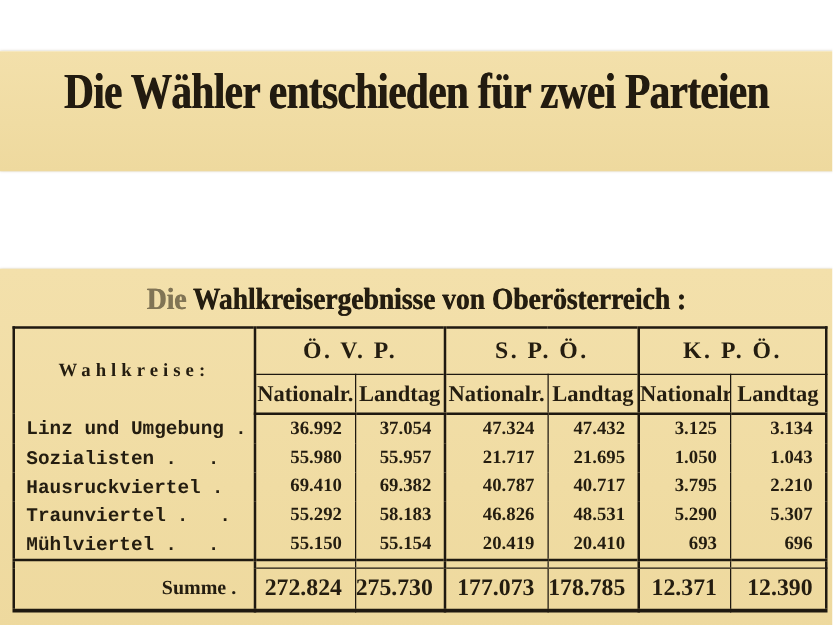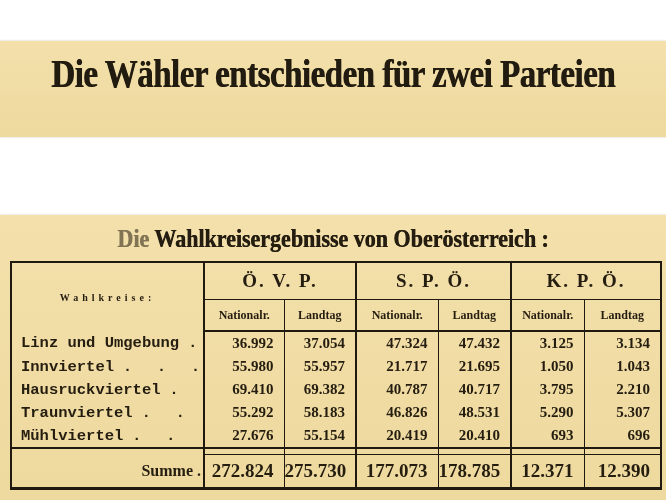--- a/index.html
+++ b/index.html
@@ -69,34 +69,34 @@
     border-bottom-width: 3.5px;
     color: #241d10;
   }
   .results th, .results td {
     padding: 0;
     font-weight: bold;
     overflow: hidden;
     white-space: nowrap;
   }
   th.corner {
-    font-size: 10px;
+    font-size: 15px;
     letter-spacing: 4px;
     vertical-align: middle;
   }
   th.party {
     height: 36px;
     font-size: 19px;
     letter-spacing: 2px;
     text-align: center;
     border-bottom: 1.5px solid #1f1910;
   }
   th.sub {
     height: 30px;
-    font-size: 12px;
+    font-size: 18px;
     text-align: center;
     font-weight: bold;
     border-bottom: 2px solid #1f1910;
   }
   .thickl { border-left: 2px solid #1f1910; }
   .thinl  { border-left: 1.2px solid #1f1910; }
 
   td.rowlabel {
     height: 23px;
     font-size: 15.5px;
@@ -106,21 +106,21 @@
   .dots { margin-left: 9px; letter-spacing: 8px; font-size: 15px; }
   td.num {
     height: 23px;
     font-size: 15px;
     text-align: right;
     padding-right: 10px;
   }
   tr.spacer td { height: 5px; border-top: 2px solid #1f1910; }
   tr.spacer td.num-sp { border-bottom: 1.5px solid #1f1910; }
   tr.summe td { height: 32px; }
-  tr.summe td.rowlabel { text-align: right; padding-right: 2px; font-size: 16px; }
+  tr.summe td.rowlabel { text-align: right; padding-right: 14px; font-size: 16px; }
   tr.summe td.num { font-size: 19px; }
 </style>
 </head>
 <body>
 
 <div>
 
   <section class="clip clip1">
     <h1 class="headline">Die Wähler entschieden für zwei Parteien</h1>
   </section>
@@ -165,21 +165,21 @@
           <td class="num thickl">36.992</td>
           <td class="num thinl">37.054</td>
           <td class="num thickl">47.324</td>
           <td class="num thinl">47.432</td>
           <td class="num thickl">3.125</td>
           <td class="num thinl">3.134</td>
         </tr>
         <tr>
           <td class="rowlabel">
               <span class="cellflex">
-                <span>Innviertel</span>
+                <span>Sozialisten</span>
                 <span class="dots">. . . .</span>
               </span>
             </td>
           <td class="num thickl">55.980</td>
           <td class="num thinl">55.957</td>
           <td class="num thickl">21.717</td>
           <td class="num thinl">21.695</td>
           <td class="num thickl">1.050</td>
           <td class="num thinl">1.043</td>
         </tr>
@@ -211,21 +211,21 @@
           <td class="num thickl">5.290</td>
           <td class="num thinl">5.307</td>
         </tr>
         <tr>
           <td class="rowlabel">
               <span class="cellflex">
                 <span>Mühlviertel</span>
                 <span class="dots">. . . . .</span>
               </span>
             </td>
-          <td class="num thickl">27.676</td>
+          <td class="num thickl">55.150</td>
           <td class="num thinl">55.154</td>
           <td class="num thickl">20.419</td>
           <td class="num thinl">20.410</td>
           <td class="num thickl">693</td>
           <td class="num thinl">696</td>
         </tr>
         <tr class="spacer">
           <td></td>
           <td class="thickl num-sp"></td>
           <td class="thinl num-sp"></td>

